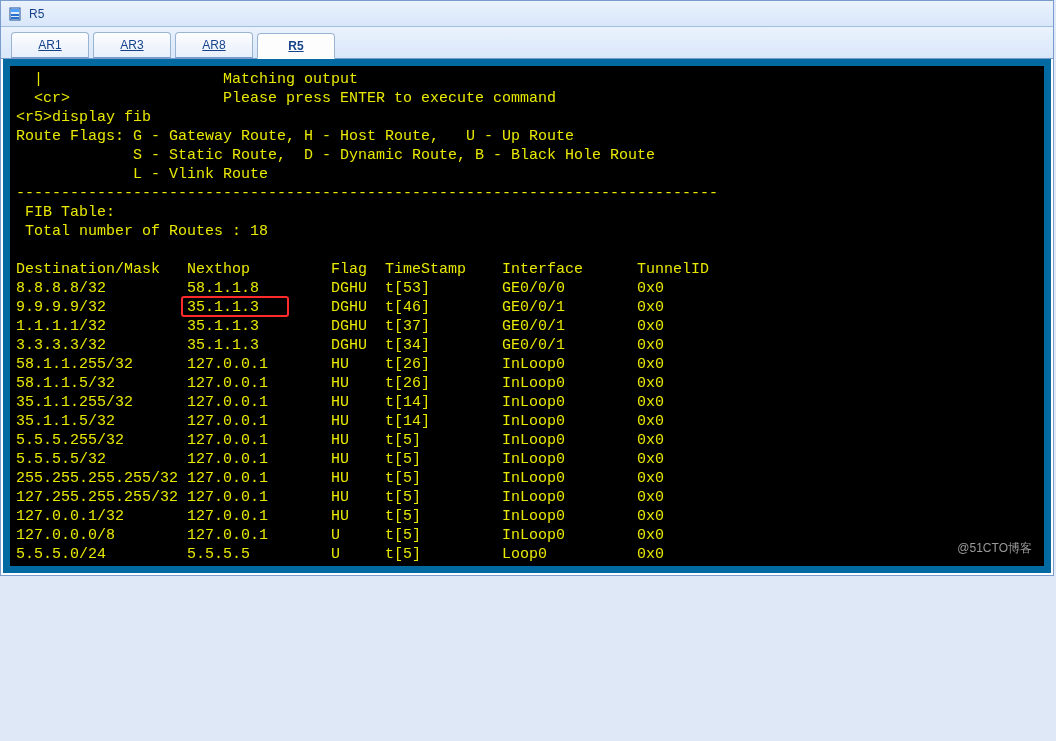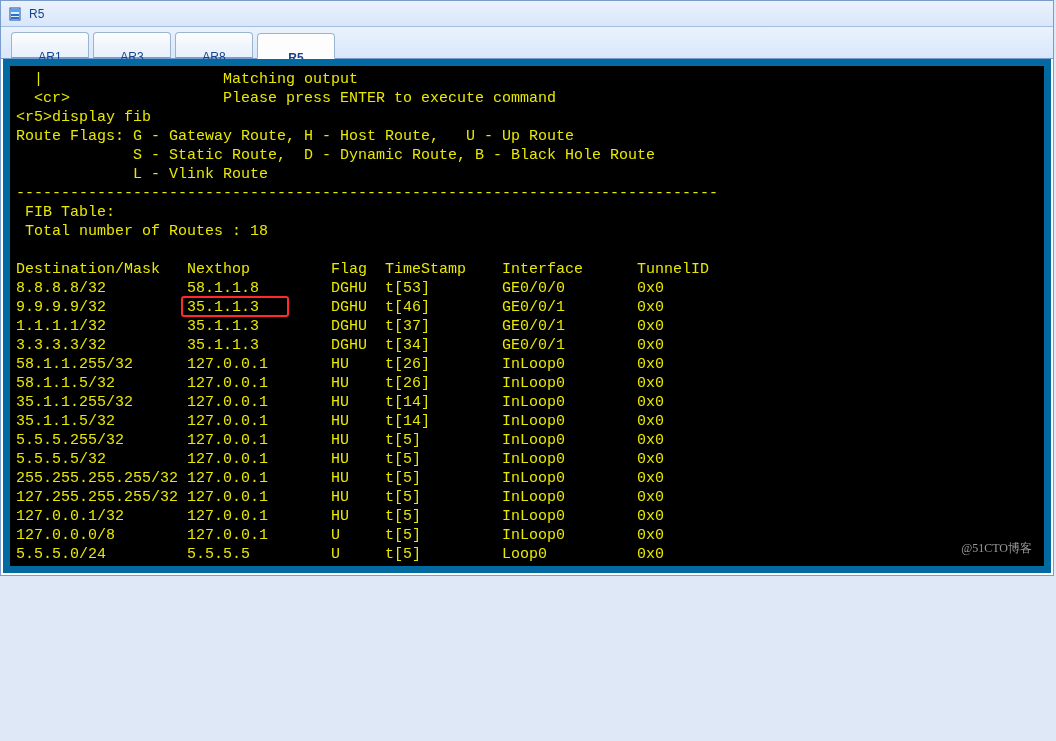--- a/index.html
+++ b/index.html
@@ -2,29 +2,29 @@
 <html><head>
 <meta charset="utf-8">
 <style>
   * { box-sizing:border-box; margin:0; padding:0; }
   html,body { width:1056px; height:741px; font-family:Tahoma,Arial,sans-serif; background:#dfe8f6; }
   .outer { width:1054px; height:576px; border:1px solid #7a9ccc; background:#fff; position:relative; }
   .title-bar { height:26px; background:linear-gradient(#eaf2fc,#d9e7fb); border-bottom:1px solid #a3bde0; display:flex; align-items:center; padding:0 6px; gap:6px; }
   .title-icon { width:16px; height:16px; }
   .title-text { font-size:12px; color:#15428b; font-weight:400; }
   .tab-strip { height:32px; background:linear-gradient(#eaf2fc,#d9e7fb); border-bottom:1px solid #7a9ccc; display:flex; align-items:flex-end; padding:0 4px 0 10px; gap:4px; }
-  .tab { min-width:78px; padding:12px 18px; height:26px; line-height:24px; text-align:center; font-size:12px; color:#15428b;
+  .tab { min-width:78px; padding:0 18px; height:26px; line-height:24px; text-align:center; font-size:12px; color:#15428b;
          background:linear-gradient(#fdfdfe,#e6effb); border:1px solid #99b4d1; border-bottom:1px solid #7a9ccc;
          border-radius:4px 4px 0 0; cursor:pointer; user-select:none;text-decoration:underline; }
   .tab.active { background:#fdfdfd; border-bottom:1px solid #fdfdfd; font-weight:bold; position:relative; top:1px; }
   .terminal-wrap { position:absolute; top:58px; left:2px; right:2px; bottom:2px; border:7px solid #0369a1; }
   .terminal { width:100%; height:100%; background:#000; color:#e8e800; font-family:"Courier New",monospace; font-size:15px;
               line-height:19px; padding:4px 6px 0 6px; overflow:hidden; white-space:pre; position:relative; }
   .hl { position:absolute; border:2px solid #ff2a2a; border-radius:3px; }
-  .waterm { position:absolute; right:12px; bottom:8px; font-size:12px; color:#9a9a9a; font-family:Liberation Serif, serif; }
+  .waterm { position:absolute; right:12px; bottom:8px; font-size:12px; color:#9a9a9a; font-family:Liberation Sans, sans-serif; }
   .cursor { display:inline-block; width:1px; height:15px; background:#e8e800; vertical-align:text-bottom; margin-left:-1px; }
 </style>
 </head>
 <body>
 
 <div class="outer">
   <div class="title-bar">
     <span class="title-icon">
       <svg viewBox="0 0 16 16" width="16" height="16">
         <path d="M4 3 h8 v3 h-8 z" fill="#4da3ff"></path>

